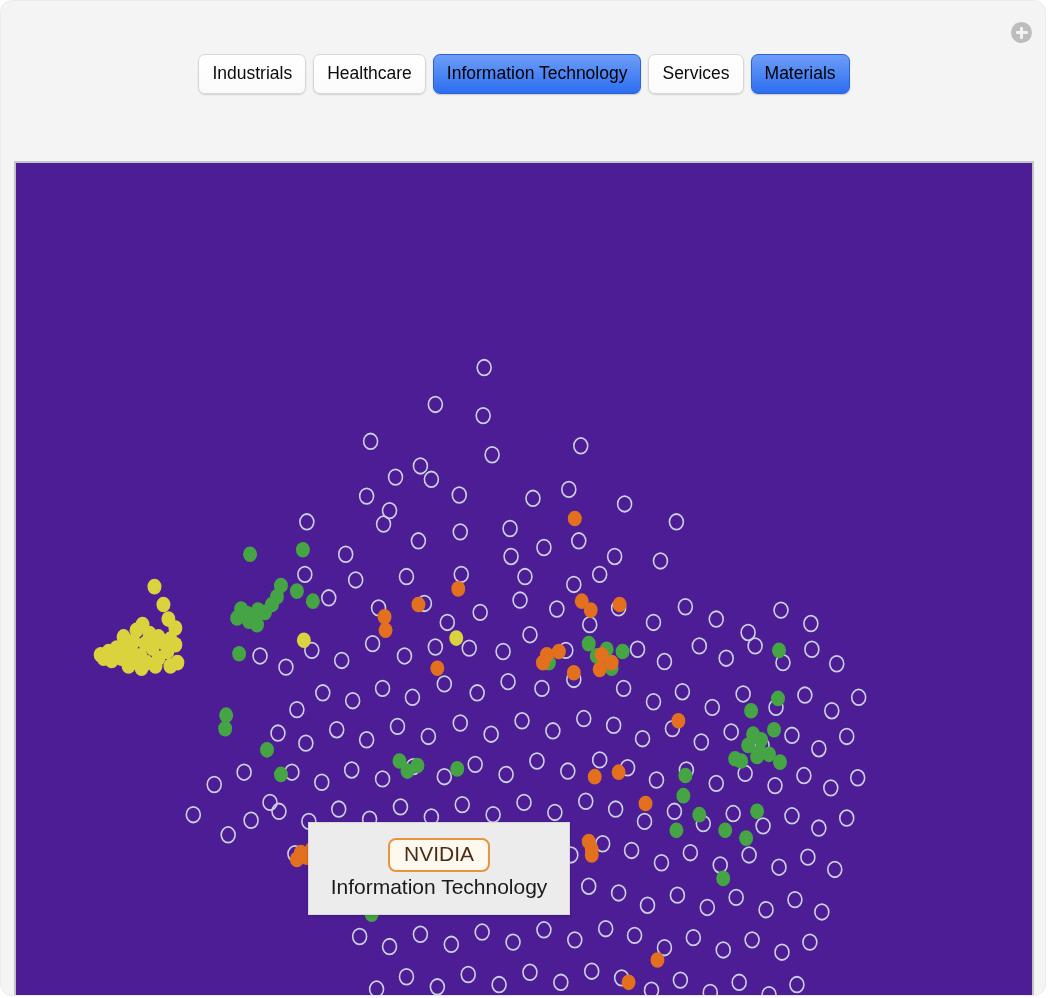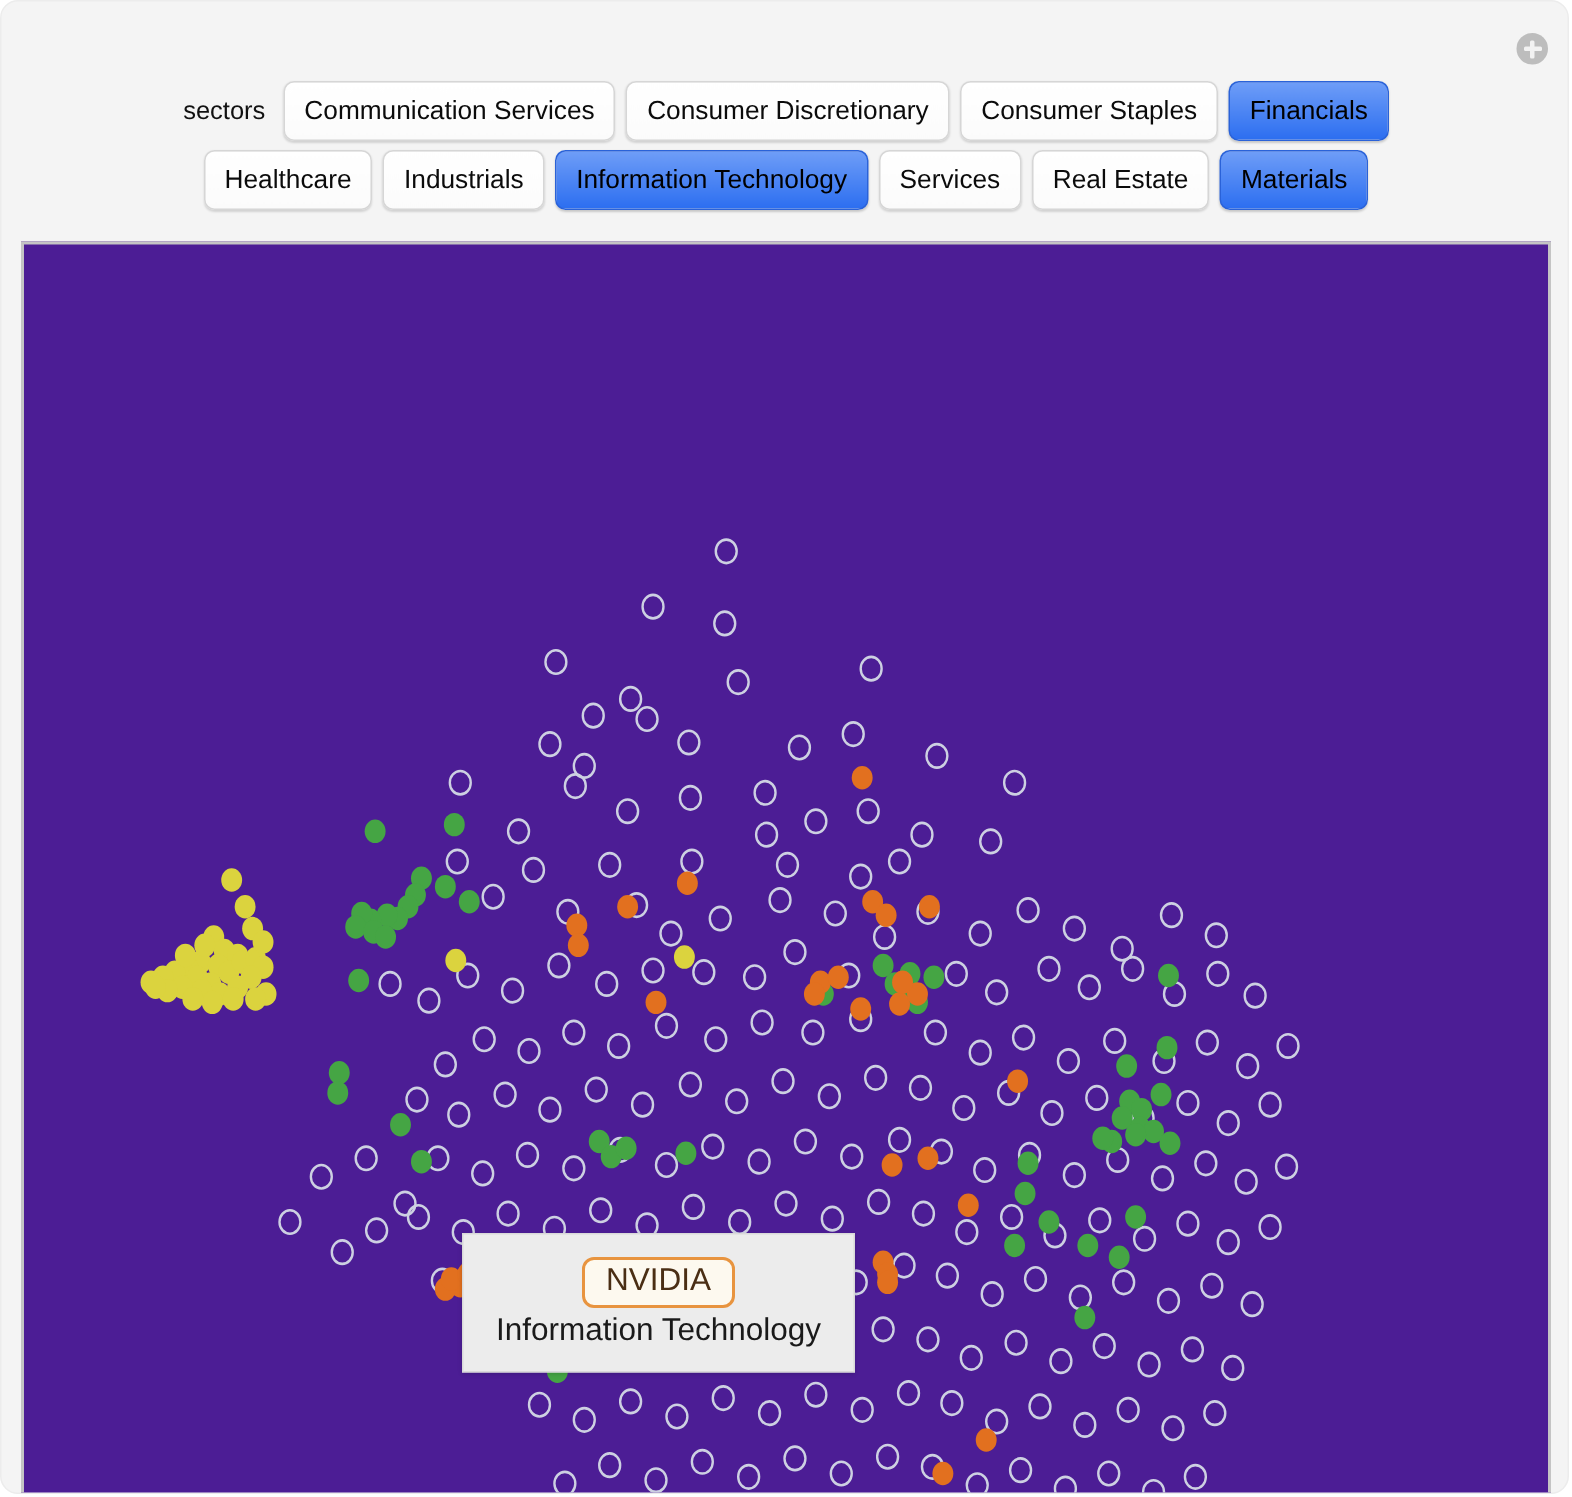--- a/index.html
+++ b/index.html
@@ -140,33 +140,25 @@
 
 <div id="app">
   <div class="outer-panel">
 
     <div class="gizmo">
       <span class="plus-h"></span>
       <span class="plus-v"></span>
     </div>
 
     <div class="controls">
-      <div class="ctrl-row row1">
-        <span class="ctrl-label">sectors</span>
-        <button class="sector-btn">Communication Services</button>
-        <button class="sector-btn">Consumer Discretionary</button>
-        <button class="sector-btn">Consumer Staples</button>
-        <button class="sector-btn selected">Financials</button>
-      </div>
       <div class="ctrl-row row2">
+        <button class="sector-btn">Industrials</button>
         <button class="sector-btn">Healthcare</button>
-        <button class="sector-btn">Industrials</button>
         <button class="sector-btn selected">Information Technology</button>
         <button class="sector-btn">Services</button>
-        <button class="sector-btn">Real Estate</button>
         <button class="sector-btn selected">Materials</button>
       </div>
     </div>
 
     <div class="plot-frame">
       <svg class="plot-canvas" id="scatter-svg" viewBox="0 0 1020 815" preserveAspectRatio="none">
           <g>
             <circle cx="421" cy="216" r="7" fill="none" stroke="#cdd0e2" stroke-width="1.6"></circle>
             <circle cx="470" cy="183" r="7" fill="none" stroke="#cdd0e2" stroke-width="1.6"></circle>
             <circle cx="356" cy="249" r="7" fill="none" stroke="#cdd0e2" stroke-width="1.6"></circle>

